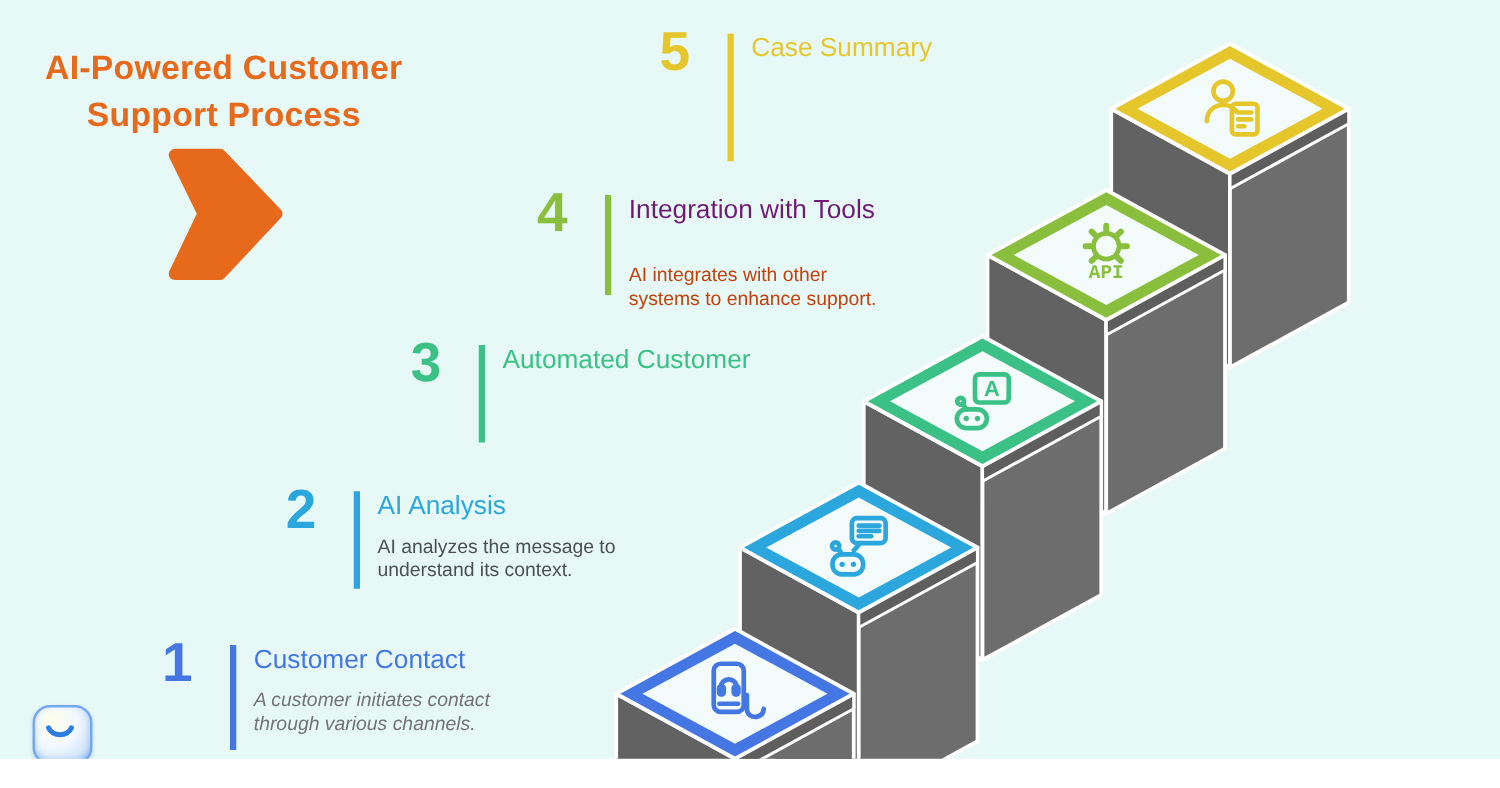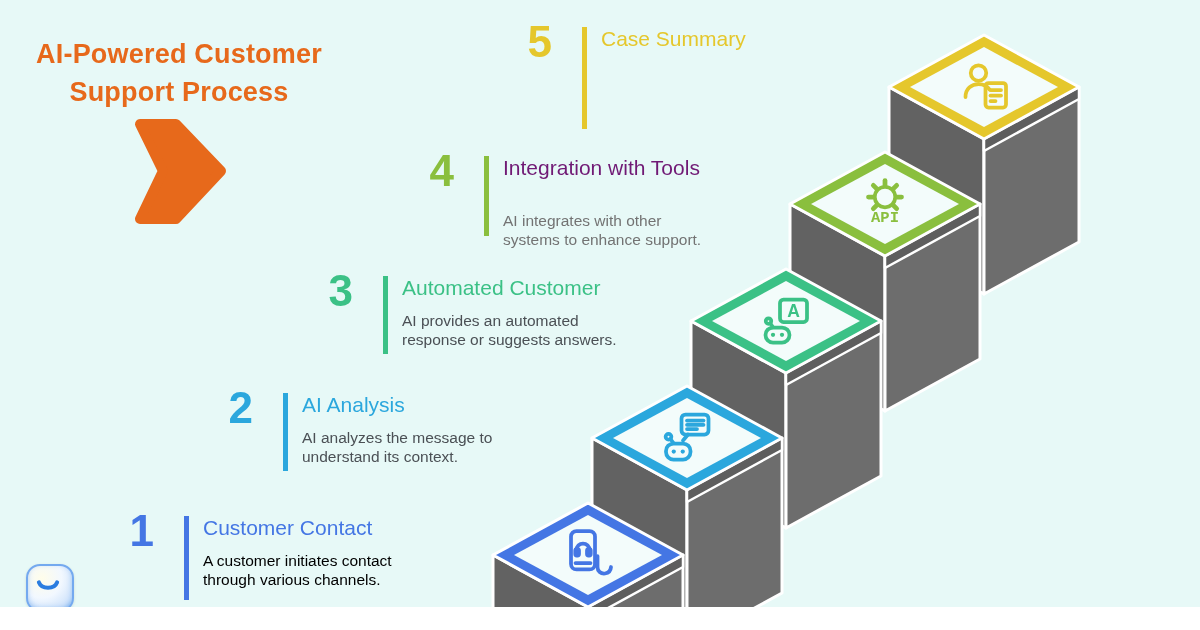--- a/index.html
+++ b/index.html
@@ -43,51 +43,49 @@
 <div id="canvas" style="background: rgb(231, 249, 247);">
 
   <h1 class="main-title" style="color: rgb(231, 105, 27);">AI-Powered Customer
 Support Process</h1>
 
   <div class="step-text" style="left:184px;top:516px">
     <span class="num" style="color: rgb(68, 118, 228);">1</span>
     <span class="bar" style="height: 84px; background: rgb(68, 118, 228);"></span>
     <div class="stext">
       <h2 style="color: rgb(68, 118, 228);">Customer Contact</h2>
-      <p style="color: #000000;">A customer initiates contact
+      <p style="color: #737373; font-style: italic;">A customer initiates contact
 through various channels.</p>
     </div>
   </div>
 
   <div class="step-text" style="left:283px;top:393px">
     <span class="num" style="color: rgb(43, 167, 221);">2</span>
     <span class="bar" style="height: 78px; background: rgb(43, 167, 221);"></span>
     <div class="stext">
       <h2 style="color: rgb(43, 167, 221);">AI Analysis</h2>
       <p style="color: rgb(75, 80, 85);">AI analyzes the message to
 understand its context.</p>
     </div>
   </div>
 
   <div class="step-text" style="left:383px;top:276px">
     <span class="num" style="color: rgb(59, 193, 134);">3</span>
     <span class="bar" style="height: 78px; background: rgb(59, 193, 134);"></span>
     <div class="stext">
       <h2 style="color: rgb(59, 193, 134);">Automated Customer</h2>
-      <p style="color: rgb(75, 80, 85);">AI provides an automated
-response or suggests answers.</p>
     </div>
   </div>
 
   <div class="step-text" style="left:484px;top:156px">
     <span class="num" style="color: rgb(138, 191, 62);">4</span>
     <span class="bar" style="height: 80px; background: rgb(138, 191, 62);"></span>
     <div class="stext">
       <h2 style="color: #701a75;">Integration with Tools</h2>
-      <p style="color: #737373; margin-top: 32px;">AI integrates with other
+      <p style="color: #c2410c; margin-top: 32px;">AI integrates with other
 systems to enhance support.</p>
     </div>
   </div>
 
   <div class="step-text" style="left:582px;top:27px">
     <span class="num" style="color: rgb(229, 199, 44);">5</span>
     <span class="bar" style="height: 102px; background: rgb(229, 199, 44);"></span>
     <div class="stext">
       <h2 style="color: rgb(229, 199, 44);">Case Summary</h2>
     </div>

